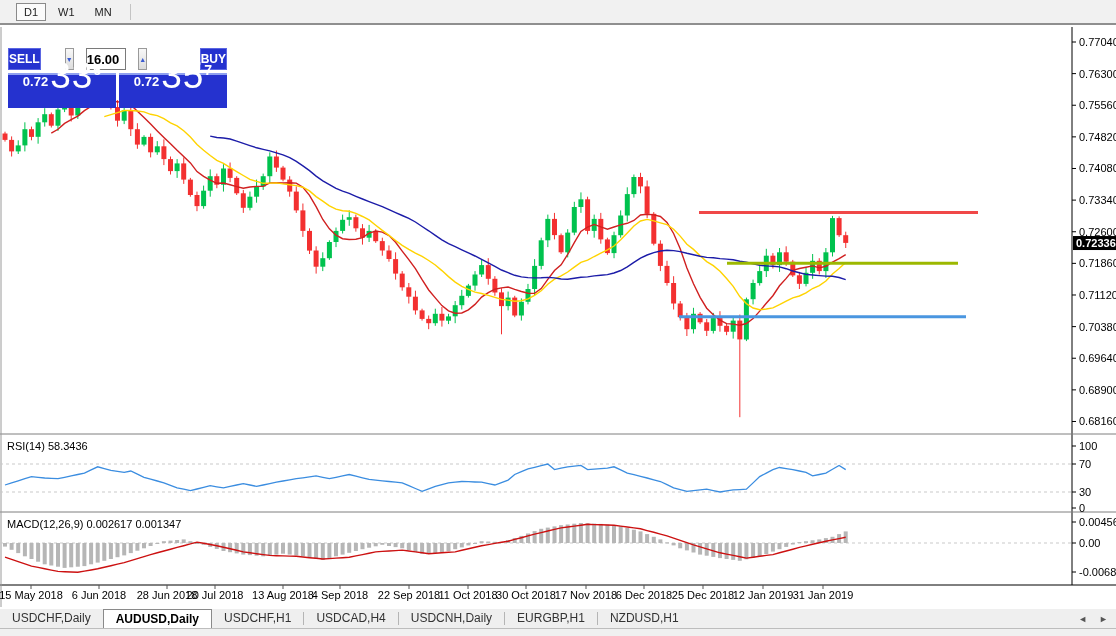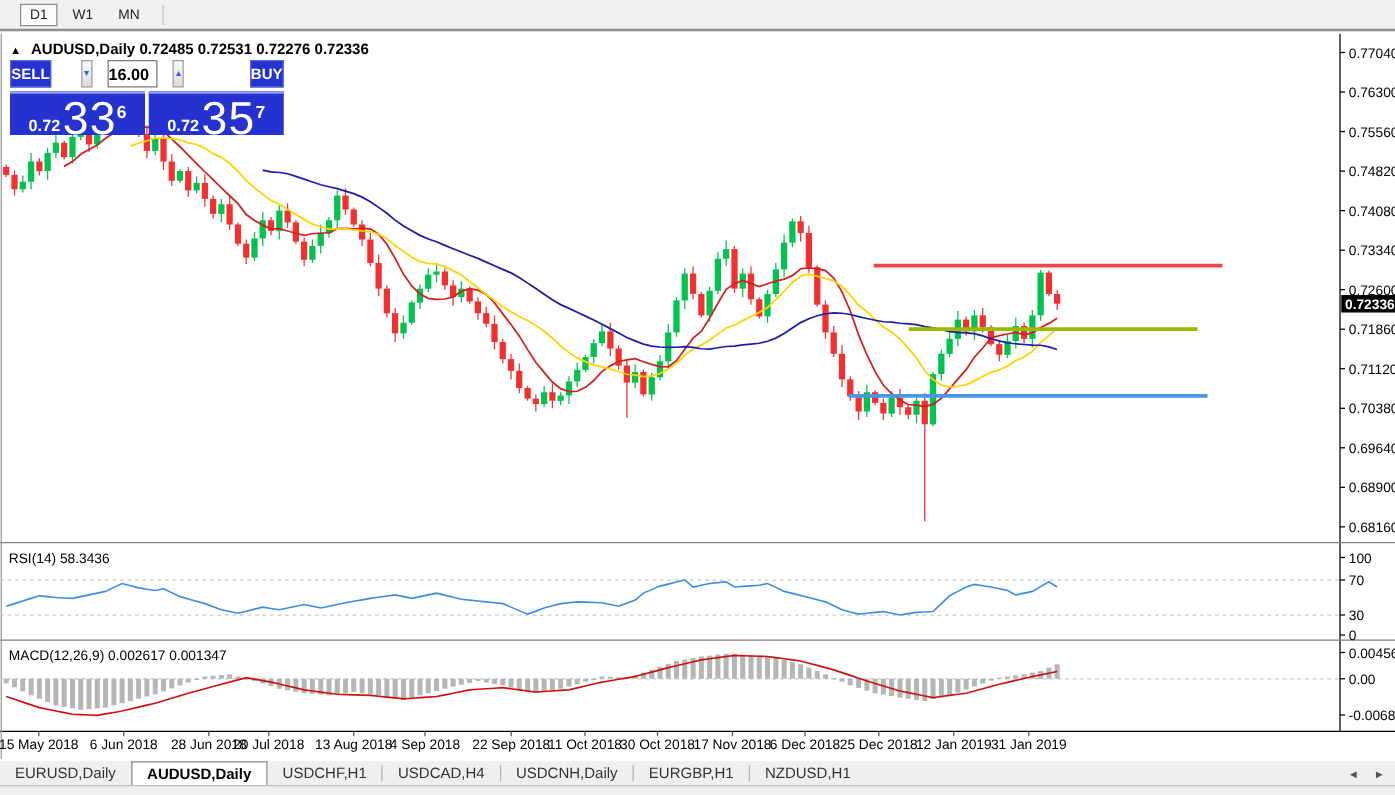--- a/index.html
+++ b/index.html
@@ -21,21 +21,21 @@
   .btn{background:#2532cf;border:1px solid #5b66e2;color:#fff;font-weight:bold;font-size:12px;
        display:flex;align-items:center;justify-content:center;box-sizing:border-box;}
   .sellbtn{width:47px;} .buybtn{width:32px;margin-left:28px;}
   .spin{width:14px;background:linear-gradient(#f8f8f8,#dcdcdc);border:1px solid #9a9a9a;box-sizing:border-box;
         display:flex;align-items:center;justify-content:center;font-size:7px;color:#3b5bd0;}
   .qty{width:76px;background:#fff;border:1px solid #7a7a7a;box-sizing:border-box;font-size:13px;font-weight:bold;
        color:#000;display:flex;align-items:center;justify-content:flex-end;padding-right:6px;}
   .gap2{width:2px;} .gap5{width:5px;}
   .row2{display:flex;margin-top:3px;height:35px;}
   .pricebox{background:#2532cf;border-top:2px solid #8fa0f0;color:#fff;display:flex;align-items:flex-end;
-            justify-content:center;box-sizing:border-box;padding-bottom:0;}
+            justify-content:center;box-sizing:border-box;padding-bottom:19px;}
   .pb-l{width:108px;margin-right:3px;} .pb-r{width:108px;}
   .pb-base{font-size:13px;font-weight:bold;margin-right:2px;line-height:14px;}
   .pb-big{font-size:37px;font-weight:400;line-height:27px;letter-spacing:1px;}
   .pb-sup{font-size:14px;font-weight:bold;position:relative;top:-14px;line-height:10px;}
   
   .tabbar{position:absolute;left:0;top:608px;width:1116px;height:19px;background:#efefef;border-top:1px solid #ffffff;
           display:flex;align-items:stretch;font-size:12px;}
   .tab{padding:2px 12px 0 12px;color:#333;white-space:nowrap;}
   .tab.active{background:#ffffff;border:1px solid #8a8a8a;border-bottom:none;font-weight:bold;color:#000;}
   .tabsep{width:1px;background:#b5b5b5;margin:3px 0;}
@@ -527,26 +527,20 @@
       <text x="823" y="599" font-size="11" fill="#000000" font-family="&quot;Liberation Sans&quot;,sans-serif" text-anchor="middle">31 Jan 2019</text>
     </svg>
 
   <div class="toolbar" id="toolbar">
       <div class="tfbtn active">D1</div>
       <div class="tfbtn">W1</div>
       <div class="tfbtn">MN</div>
       <div class="tb-sep"></div>
     </div>
 
-  <div class="symhdr">
-    <span class="tri">▲</span>
-    <span>AUDUSD,Daily</span>
-    <span> </span>
-    <span>0.72485 0.72531 0.72276 0.72336</span>
-  </div>
 
   <div class="panel">
     <div class="row1">
       <div class="btn sellbtn">SELL</div>
       <div class="gap2"></div>
       <div class="spin">
           <span>▼</span>
         </div>
       <div class="qty">16.00</div>
       <div class="spin">
@@ -563,21 +557,21 @@
       </div>
       <div class="pricebox pb-r">
         <span class="pb-base">0.72</span>
         <span class="pb-big">35</span>
         <span class="pb-sup">7</span>
       </div>
     </div>
   </div>
 
   <div class="tabbar" id="tabbar">
-      <div class="tab">EURUSD,Daily</div>
+      <div class="tab">USDCHF,Daily</div>
       <div class="tab active">AUDUSD,Daily</div>
       <div class="tab">USDCHF,H1</div>
       <div class="tabsep"></div>
       <div class="tab">USDCAD,H4</div>
       <div class="tabsep"></div>
       <div class="tab">USDCNH,Daily</div>
       <div class="tabsep"></div>
       <div class="tab">EURGBP,H1</div>
       <div class="tabsep"></div>
       <div class="tab">NZDUSD,H1</div>

